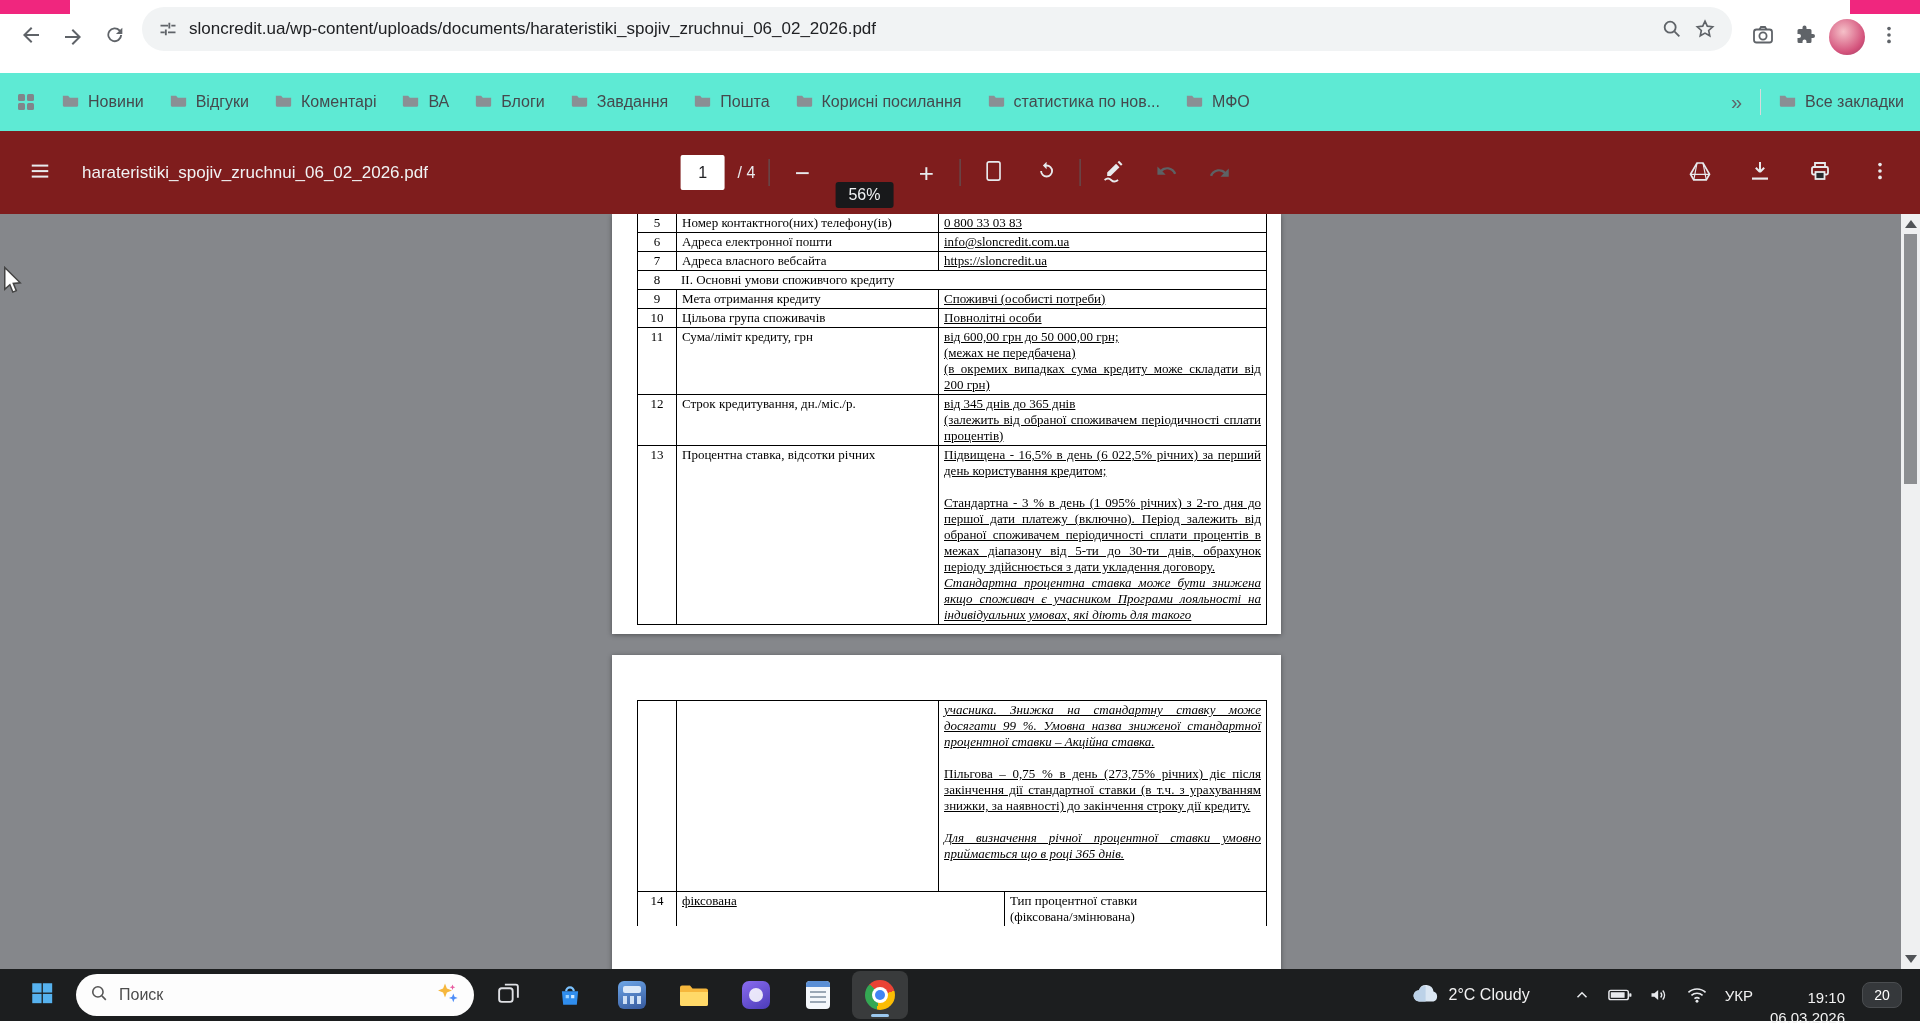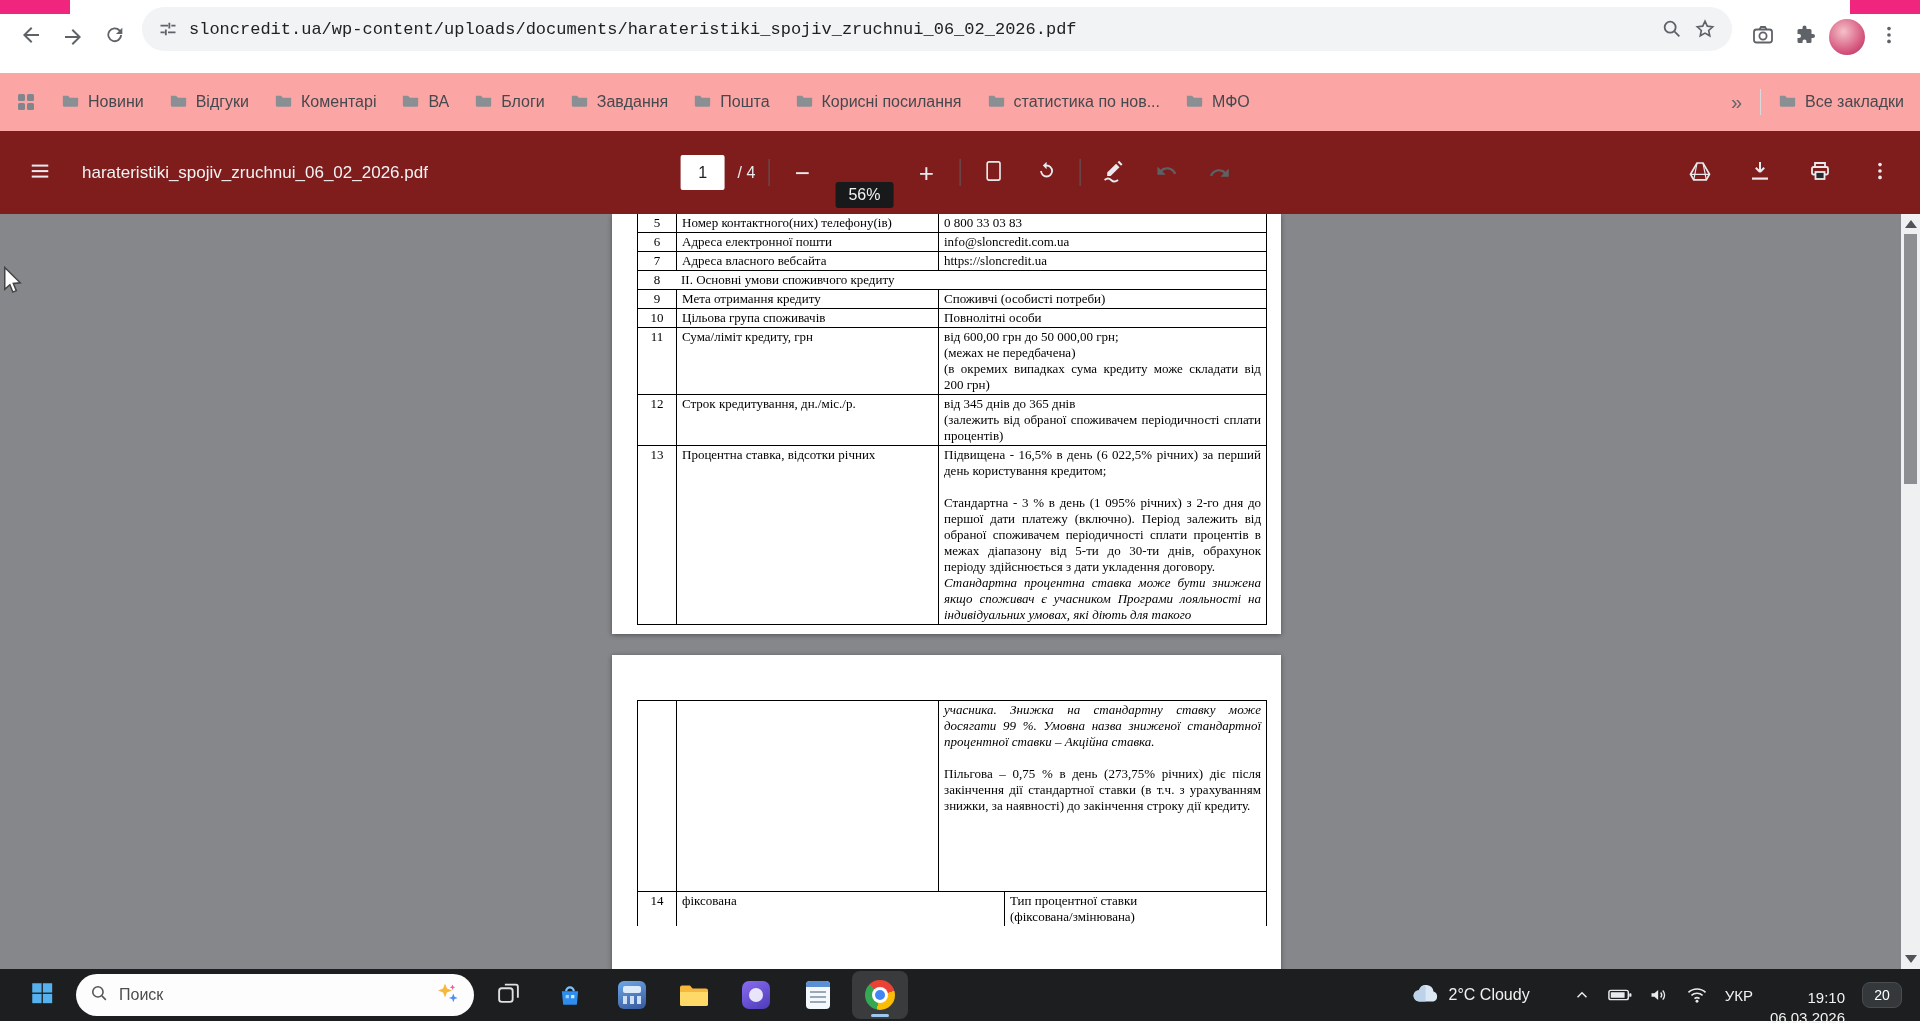--- a/index.html
+++ b/index.html
@@ -5,27 +5,27 @@
   html,body{margin:0;padding:0;}
   body{width:1920px;height:1029px;overflow:hidden;font-family:"Liberation Sans",sans-serif;background:#fff;}
   .screen{position:relative;width:1920px;height:1029px;}
 
   
   .topbar{position:relative;height:73px;background:#ffffff;display:flex;align-items:center;padding:0 10px;box-sizing:border-box;}
   .corner{position:absolute;top:0;height:14px;width:70px;background:#f0267e;}
   .corner.left{left:0;}
   .corner.right{right:0;}
   .navbtn{width:42px;height:42px;border-radius:50%;display:flex;align-items:center;justify-content:center;flex:none;cursor:pointer;}
-  .omnibox{flex:1;height:44px;background:#f1f3f4;border-radius:22px;display:flex;align-items:center;margin:0 10px 15px 6px;padding:0 16px;gap:11px;min-width:0;font-family:Liberation Mono, monospace;}
+  .omnibox{flex:1;height:44px;background:#f1f3f4;border-radius:22px;display:flex;align-items:center;margin:0 10px 15px 6px;padding:0 16px;gap:11px;min-width:0;}
   .url-text{font-size:17px;color:#202124;flex:1;white-space:nowrap;overflow:hidden;}
   .avatar{width:36px;height:36px;border-radius:50%;background:radial-gradient(circle at 40% 35%,#f5c0c8,#d4537c 65%,#96365c);flex:none;}
   .topbar .iconbtn{width:42px;height:42px;display:flex;align-items:center;justify-content:center;border-radius:50%;flex:none;}
 
   
-  .bookmarks{height:58px;background:#fca5a5;display:flex;align-items:center;padding:0 16px;gap:26px;font-size:16px;color:#45494d;}
+  .bookmarks{height:58px;background:#5eead4;display:flex;align-items:center;padding:0 16px;gap:26px;font-size:16px;color:#45494d;}
   .bm{display:flex;align-items:center;gap:9px;white-space:nowrap;cursor:pointer;}
   .bm-right{margin-left:auto;display:flex;align-items:center;gap:18px;}
   .bmdiv{width:1px;height:26px;background:#d7d9dc;}
   .chev-more{font-size:20px;color:#5f6368;}
 
   
   .pdfbar{height:83px;background:#7f1d1d;display:flex;align-items:center;color:#e8eaed;padding:0 20px;position:relative;box-sizing:border-box;}
   .fname{font-size:17px;margin-left:22px;color:#f1f3f4;}
   .center-controls{position:absolute;left:50%;transform:translateX(-50%);display:flex;align-items:center;gap:13px;}
   .pageinput{width:40px;height:33px;background:#fff;color:#202124;border:none;border-radius:2px;text-align:center;font-size:16px;font-family:"Liberation Sans",sans-serif;}
@@ -41,21 +41,21 @@
   .pdfpage{position:absolute;left:612px;width:669px;background:#fff;box-shadow:0 1px 5px rgba(0,0,0,.4);box-sizing:border-box;}
   #page1{top:0;height:420px;}
   #page2{top:441px;height:560px;}
   .tbl{font-family:"Liberation Serif",serif;font-size:13px;line-height:16px;color:#000;border:1px solid #000;border-top:none;margin:0 14px 0 25px;}
   #page2 .tbl{border-top:1px solid #000;border-bottom:none;margin-top:45px;}
   .tr{display:flex;border-top:1px solid #000;}
   .tbl .tr:first-child{border-top:none;}
   .td{padding:1px 5px;box-sizing:border-box;}
   .td.num{width:38px;text-align:center;flex:none;}
   .td.lbl{width:262px;border-left:1px solid #000;flex:none;}
-  .td.val{flex:1;border-left:1px solid #000;text-align:justify;min-width:0;}
+  .td.val{flex:1;border-left:1px solid #000;text-align:justify;min-width:0;text-decoration:underline;}
   .it{font-style:italic;}
   .para{margin:0;}
   .gap-before{margin-top:16px;}
   .cont-row{min-height:190px;}
 
   
   .vscroll{position:absolute;right:0;top:0;width:19px;height:755px;background:#eff0f1;}
   .sb-arrow{position:absolute;left:4px;width:0;height:0;cursor:pointer;}
   .sb-up{top:6px;border-left:6px solid transparent;border-right:6px solid transparent;border-bottom:8px solid #505357;}
   .sb-down{bottom:6px;border-left:6px solid transparent;border-right:6px solid transparent;border-top:8px solid #505357;}
@@ -393,20 +393,21 @@
     </div>
 
     <div class="pdfpage" id="page2">
       <div class="tbl">
         <div class="tr cont-row">
           <div class="td num"></div>
           <div class="td lbl"></div>
           <div class="td val">
             <div class="para it">учасника. Знижка на стандартну ставку може досягати 99 %. Умовна назва зниженої стандартної процентної ставки – Акційна ставка.</div>
             <div class="para gap-before">Пільгова – 0,75 % в день (273,75% річних)  діє після закінчення дії стандартної ставки (в т.ч. з урахуванням знижки, за наявності)  до закінчення строку дії кредиту.</div>
+            <div class="para gap-before it">Для визначення річної процентної ставки умовно приймається що в році 365 днів.</div>
           </div>
         </div>
         <div class="tr">
           <div class="td num">14</div>
           <div class="td val" style="text-align:left;">фіксована</div>
           <div class="td lbl">
             <div class="para">Тип процентної ставки</div>
             <div class="para">(фіксована/змінювана)</div>
           </div>
         </div>

